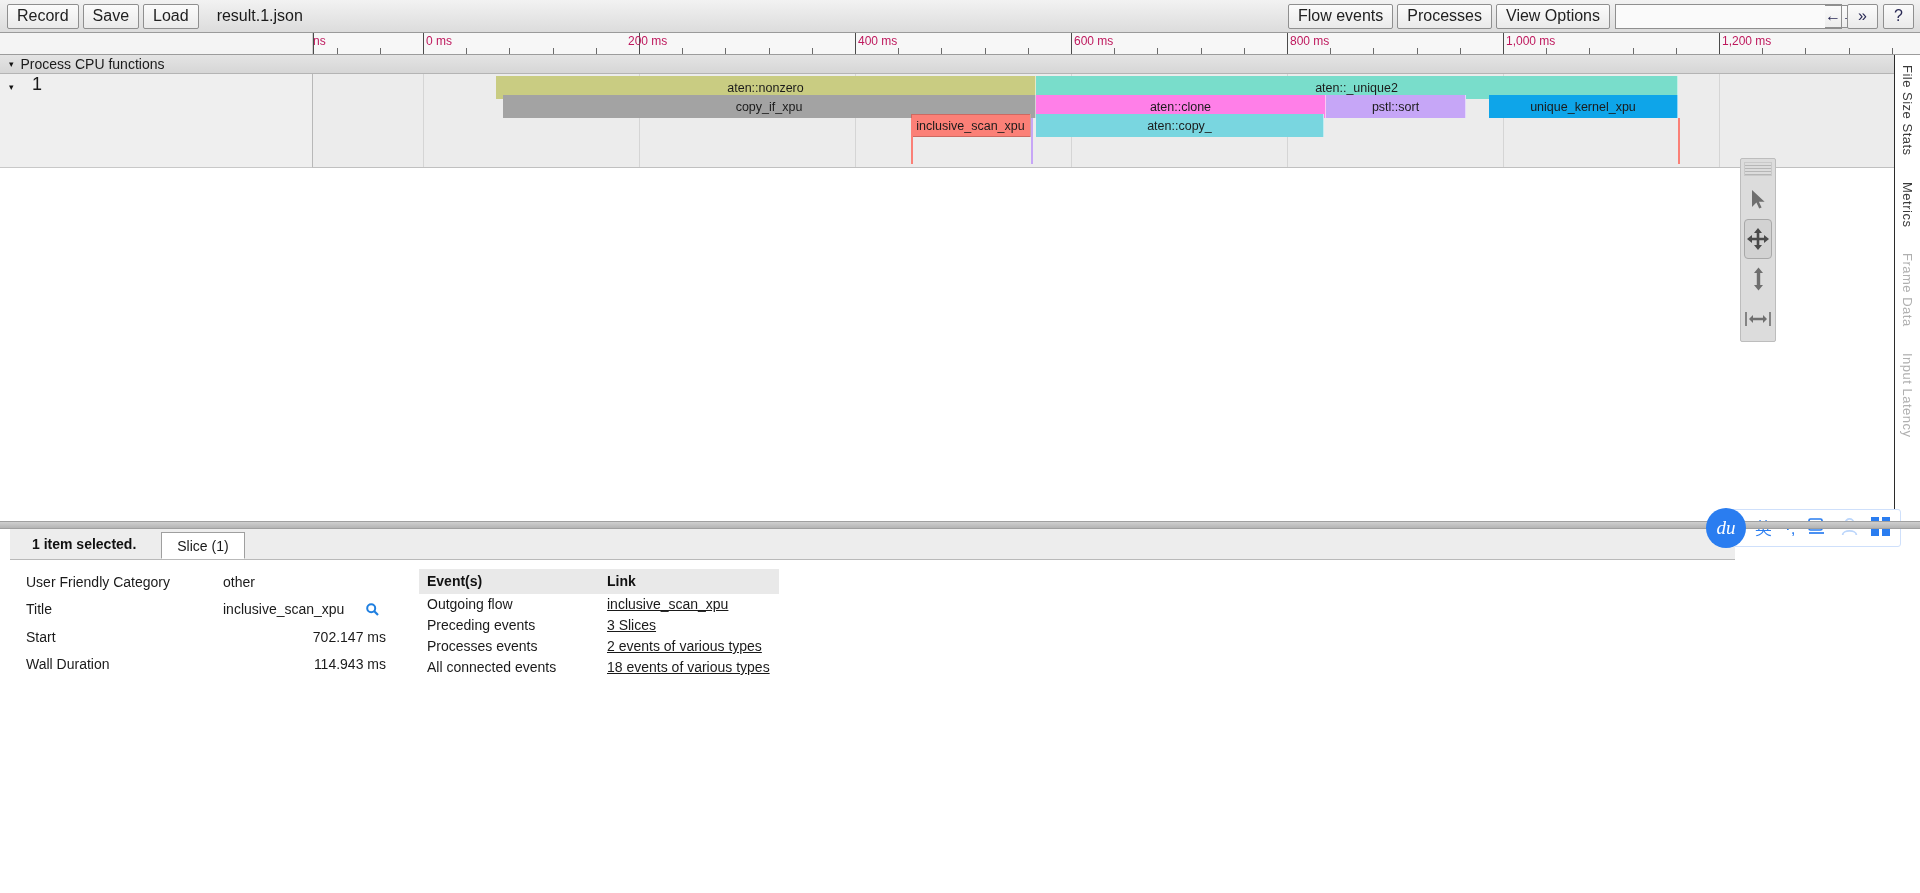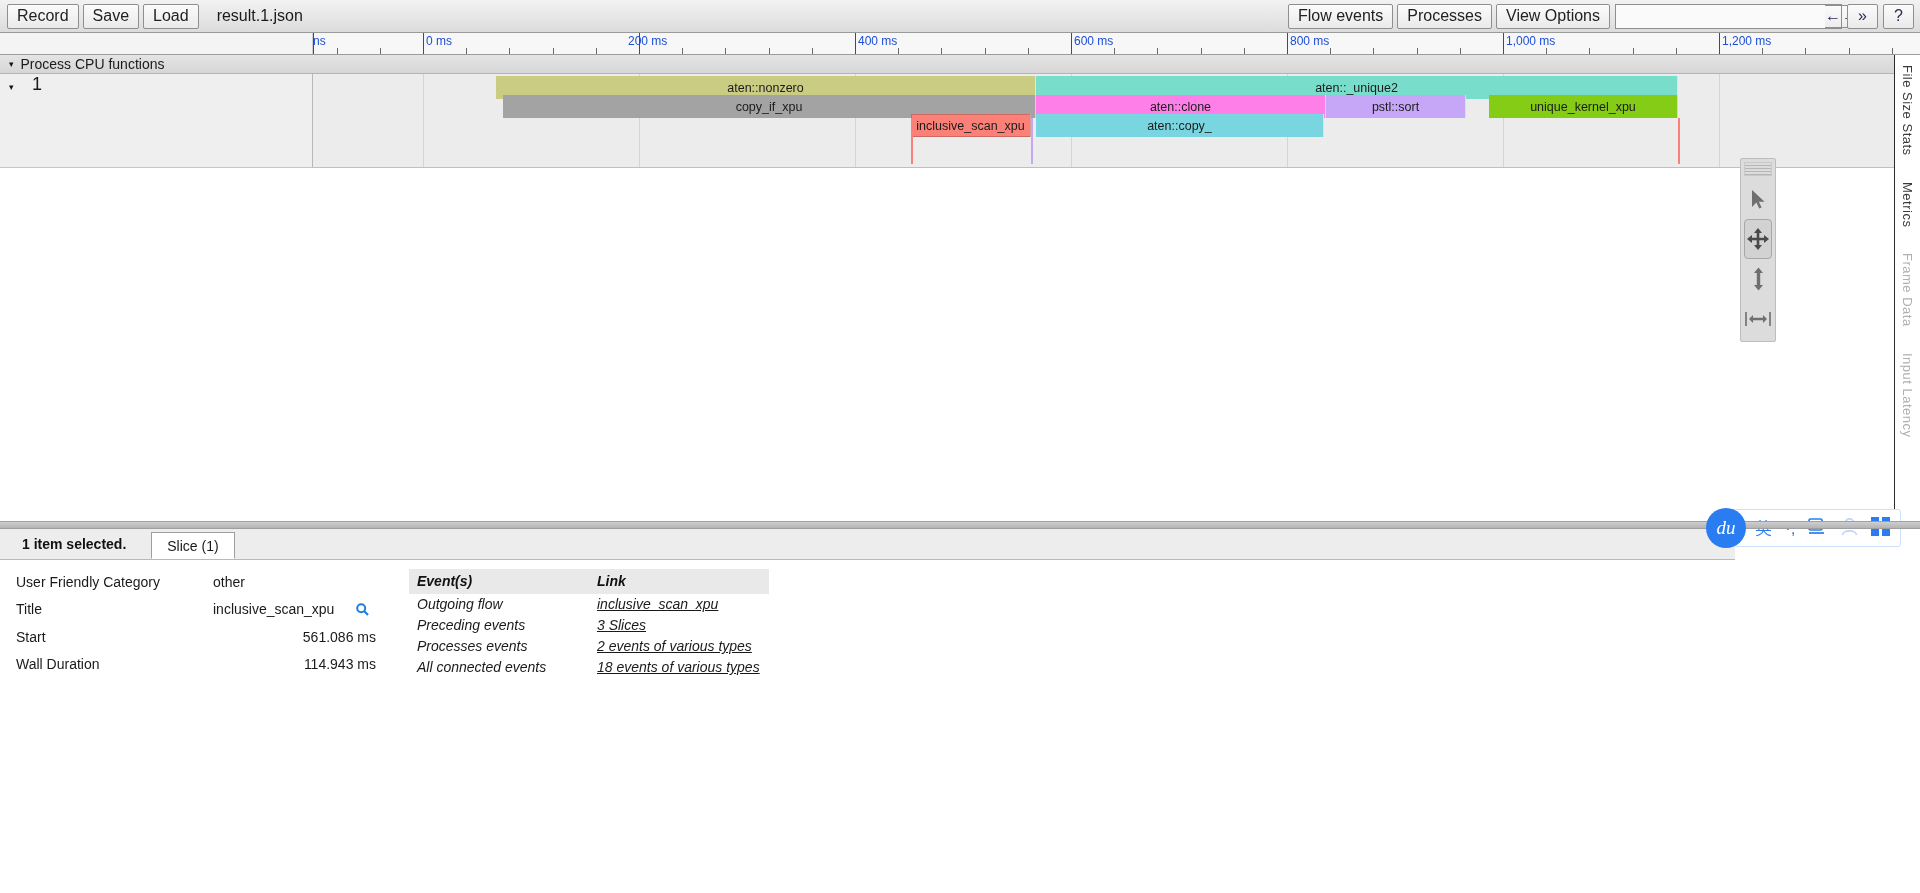--- a/index.html
+++ b/index.html
@@ -74,21 +74,21 @@
     background: #f4f4f4; border-right: 1px solid #cfcfcf;
   }
   #ruler-canvas {
     position: absolute; left: 313px; top: 0; right: 0; height: 100%;
     background: #f7f7f7;
   }
   .major-tick {
     position: absolute; top: 0; width: 1px; height: 22px; background: #4a4a4a;
   }
   .major-label {
-    position: absolute; top: 1px; font-size: 12px; color: #1d4ed8;
+    position: absolute; top: 1px; font-size: 12px; color: #be185d;
     padding-left: 3px; white-space: nowrap;
   }
   .minor-tick {
     position: absolute; bottom: 0; width: 1px; height: 6px; background: #6b6b6b;
   }
 
   
   #group-header {
     position: absolute; left: 0; top: 55px; width: 1920px; height: 19px;
     background: linear-gradient(#e4e4e4,#d6d6d6);
@@ -192,20 +192,21 @@
     position: absolute; left: 0; top: 521px; width: 1920px; height: 8px;
     background: linear-gradient(#cfcfcf,#b4b4b4);
     border-top: 1px solid #9f9f9f; border-bottom: 1px solid #9f9f9f;
     cursor: row-resize;
   }
 
   
   #details {
     position: absolute; left: 0; top: 529px; width: 1735px; height: 364px;
     background: #fff;
+    padding-left: 10px;
   }
   #details-tabs {
     height: 31px; background: #ededed; border-bottom: 1px solid #b9b9b9;
     display: flex; align-items: flex-end; padding-left: 22px;
   }
   #sel-count {
     font-size: 14px; font-weight: bold; color: #111;
     padding-bottom: 7px; margin-right: 25px;
   }
   .dtab {
@@ -218,21 +219,21 @@
 
   #prop-table {
     width: 385px; margin-left: 16px; border-collapse: collapse;
   }
   #prop-table td { font-size: 14px; color: #1a1a1a; padding: 2px 0 3px; height: 18px; }
   .p-key { width: 197px; }
   .p-val { }
   .p-val.num { text-align: right; padding-right: 25px !important; }
   .mag { color: #1f7fe0; font-size: 14px; cursor: pointer; }
 
-  #links-table { border-collapse: collapse; margin-left: 8px; font-style: italic; }
+  #links-table { border-collapse: collapse; margin-left: 8px; }
   #links-table th {
     background: #e9e9e9; font-size: 14px; color: #111; text-align: left;
     font-weight: bold; padding: 4px 8px 5px; height: 20px;
   }
   #links-table td { font-size: 14px; color: #1a1a1a; padding: 2px 8px 3px; height: 18px; }
   .lk { color: #1a1a1a; text-decoration: underline; cursor: pointer; }
   .col-ev { width: 180px; }
   .col-lk { width: 180px; }
 </style>
 </head>
@@ -327,21 +328,21 @@
       <div class="vline" style="left: 542px;"></div>
       <div class="vline" style="left: 758px;"></div>
       <div class="vline" style="left: 974px;"></div>
       <div class="vline" style="left: 1190px;"></div>
       <div class="vline" style="left: 1406px;"></div>
       <div class="slice" style="left: 183px; width: 540px; top: 2px; background: rgb(201, 204, 130);">aten::nonzero</div>
       <div class="slice" style="left: 723px; width: 642px; top: 2px; background: rgb(121, 221, 203); text-align: right;">aten::_unique2</div>
       <div class="slice" style="left: 190px; width: 533px; top: 21px; background: #a3a3a3;">copy_if_xpu</div>
       <div class="slice" style="left: 723px; width: 290px; top: 21px; background: rgb(255, 127, 232);">aten::clone</div>
       <div class="slice" style="left: 1013px; width: 140px; top: 21px; background: rgb(198, 166, 247);">pstl::sort</div>
-      <div class="slice" style="left: 1176px; width: 189px; top: 21px; background: #84cc16;">unique_kernel_xpu</div>
+      <div class="slice" style="left: 1176px; width: 189px; top: 21px; background: #0ea5e9;">unique_kernel_xpu</div>
       <div class="slice selected" style="left: 598px; width: 120px; top: 40px; background: rgb(251, 128, 119);">inclusive_scan_xpu</div>
       <div class="slice" style="left: 723px; width: 288px; top: 40px; background: rgb(121, 214, 224);">aten::copy_</div>
       <div class="flowline" style="left: 598px; top: 44px; height: 46px; background: rgb(251, 128, 119);"></div>
       <div class="flowline" style="left: 718px; top: 44px; height: 46px; background: rgb(198, 166, 247);"></div>
       <div class="flowline" style="left: 1365px; top: 44px; height: 46px; background: rgb(251, 128, 119);"></div>
     </div>
 </div>
 
 <div id="tool-strip">
   <div class="tool-grip"></div>
@@ -420,21 +421,21 @@
           </tr>
           <tr>
             <td class="p-key">Title</td>
             <td class="p-val"><span>inclusive_scan_xpu</span><span class="mag"><svg width="13" height="13" viewBox="0 0 13 13" style="margin-left:22px;vertical-align:-2px">
                   <circle cx="5.2" cy="5.2" r="4" fill="none" stroke="#1f7fe0" stroke-width="2"></circle>
                   <path d="M8.3 8.3 L12 12" stroke="#1f7fe0" stroke-width="2.2"></path>
                 </svg></span></td>
           </tr>
           <tr>
             <td class="p-key">Start</td>
-            <td class="p-val num"><span>561.086 ms</span></td>
+            <td class="p-val num"><span>702.147 ms</span></td>
           </tr>
           <tr>
             <td class="p-key">Wall Duration</td>
             <td class="p-val num"><span>114.943 ms</span></td>
           </tr>
         </tbody>
       </table>
     <table id="links-table">
       <thead>
           <tr>

